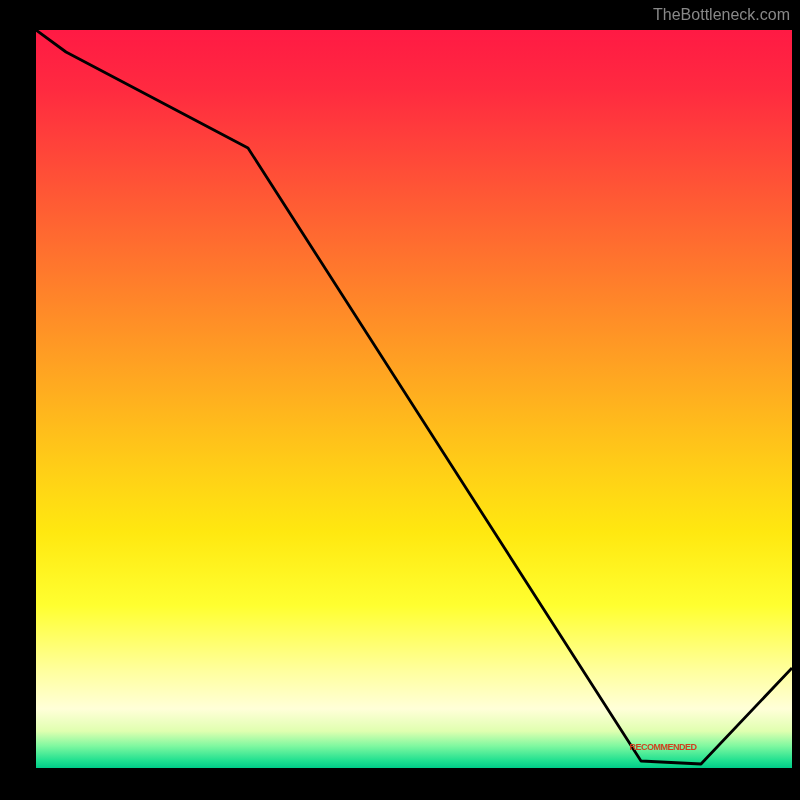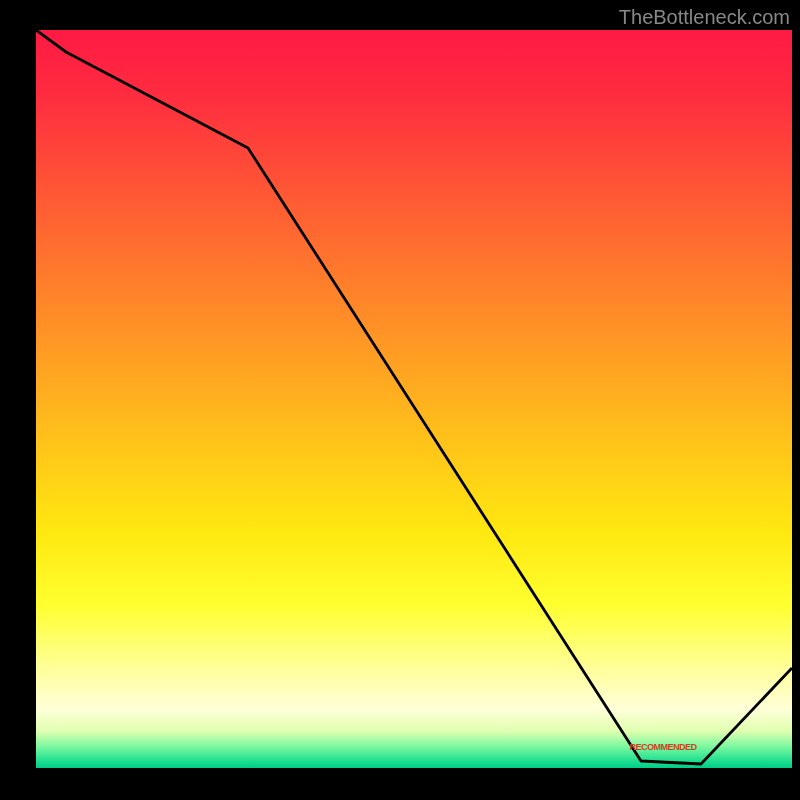--- a/index.html
+++ b/index.html
@@ -15,21 +15,21 @@
     width: 800px;
     height: 800px;
     position: relative;
     background: #000;
   }
   .watermark {
     position: absolute;
     top: 6px;
     right: 10px;
     color: #888;
-    font-size: 20px;
+    font-size: 16px;
     font-weight: 500;
     z-index: 10;
   }
   .plot-area {
     position: absolute;
     left: 36px;
     top: 30px;
     width: 756px;
     height: 738px;
     background: linear-gradient(to bottom,

